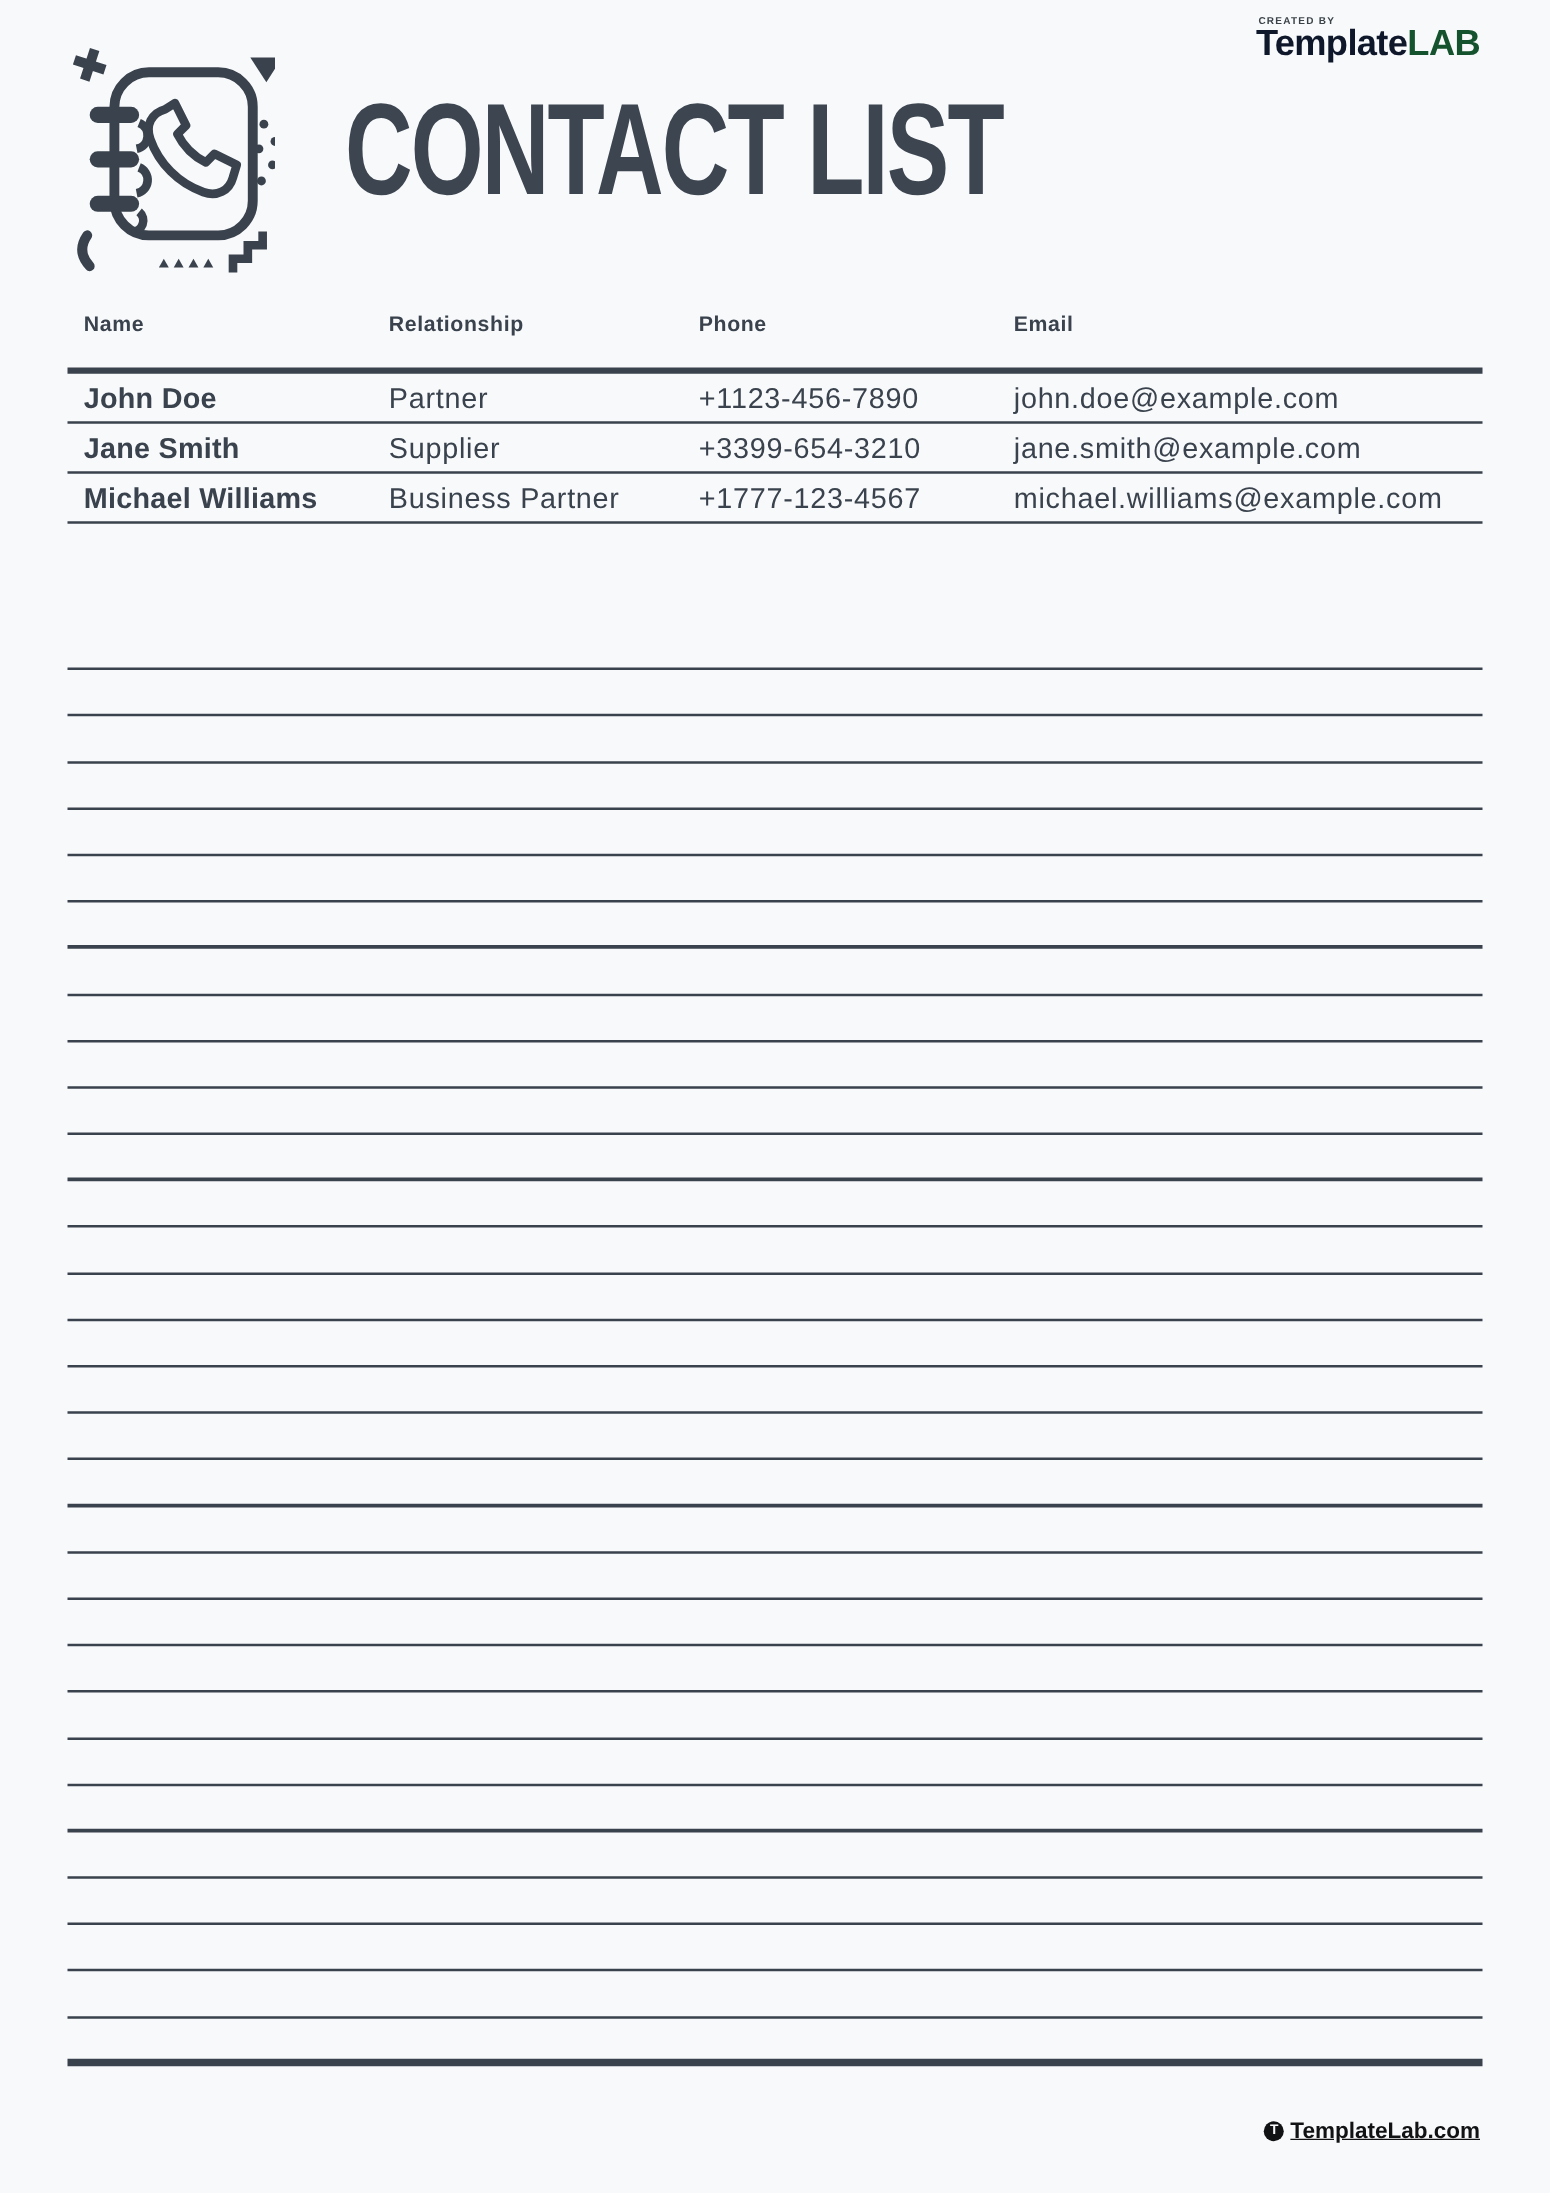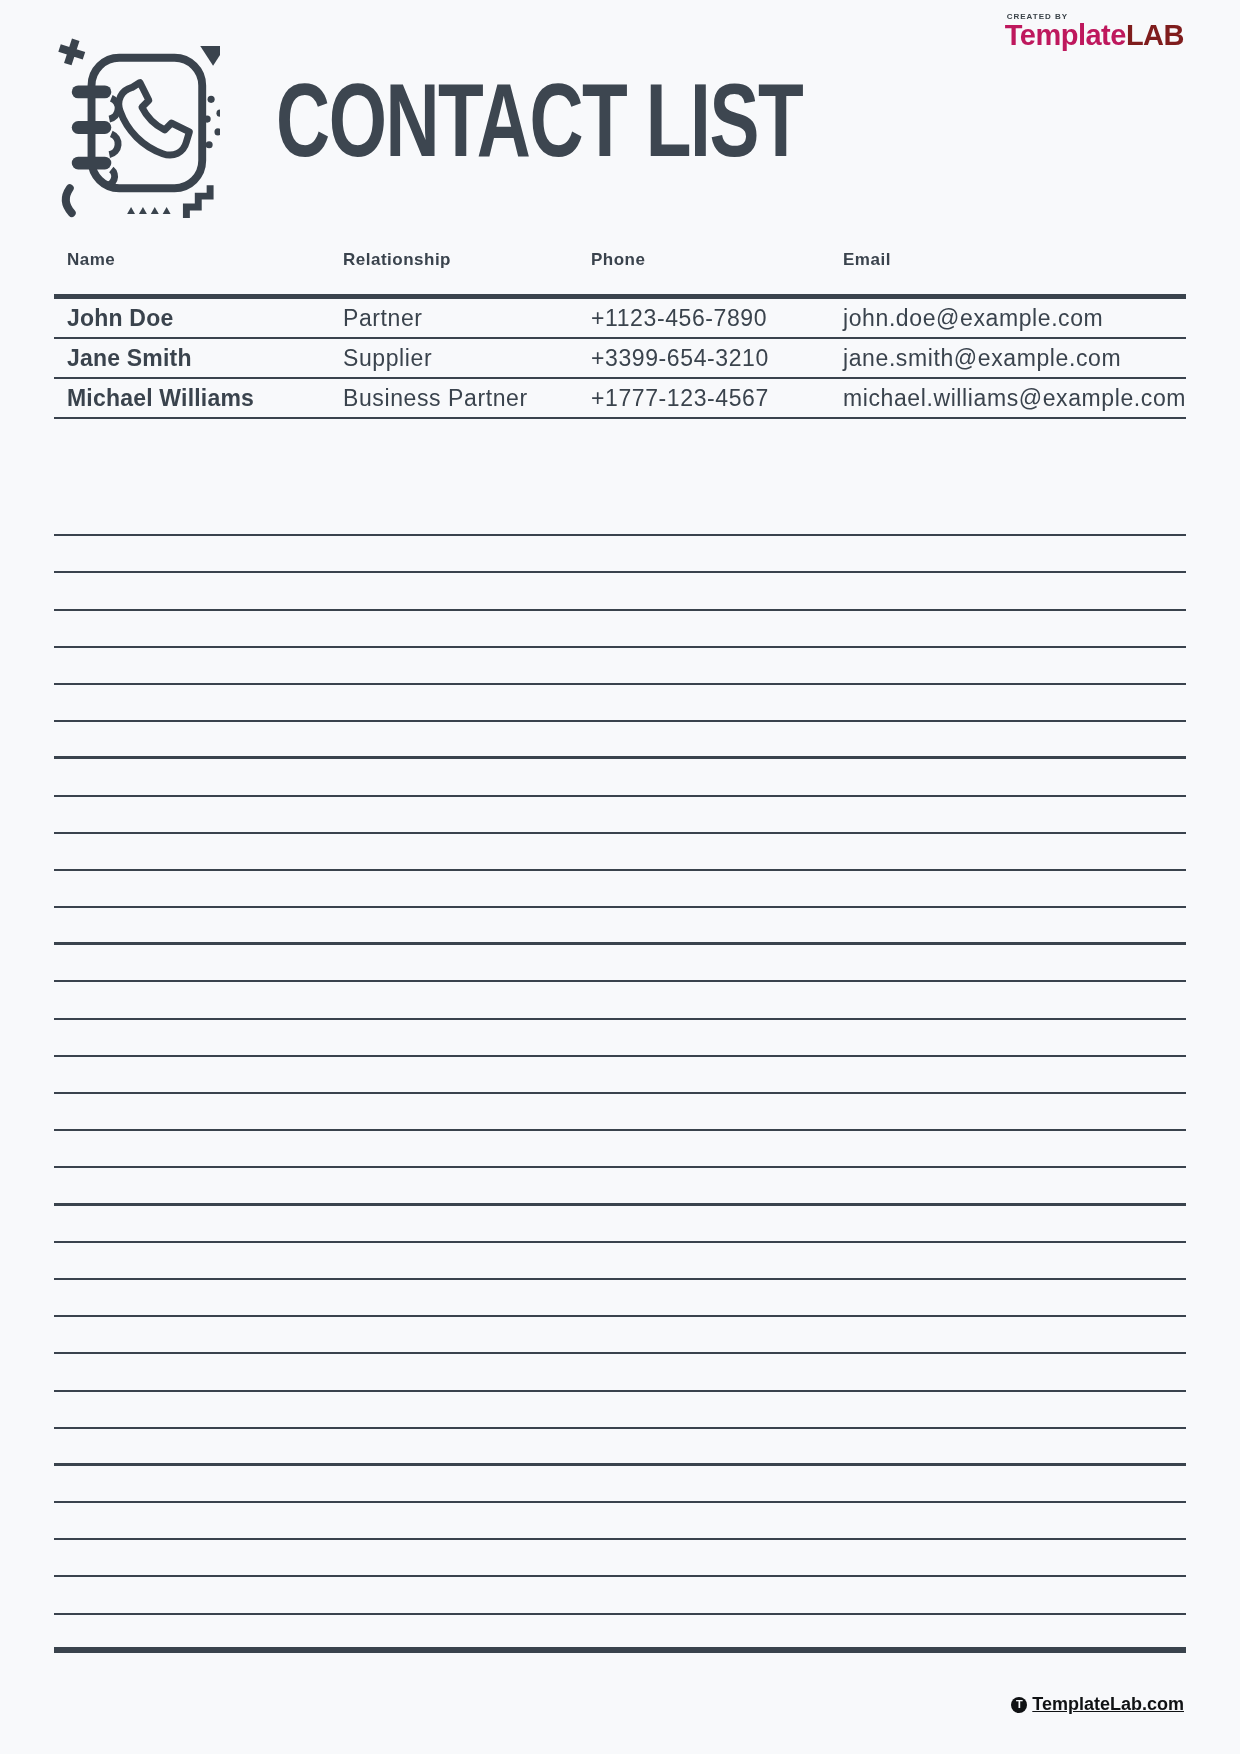--- a/index.html
+++ b/index.html
@@ -12,22 +12,22 @@
     overflow:hidden;
   }
 
   
   .brand { position:absolute; top:12px; right:56px; text-align:left; }
   .brand .created-by {
     display:block; font-size:8px; font-weight:bold; letter-spacing:1px;
     color:#3b4349; margin-left:2px; margin-bottom:-2px;
   }
   .brand .brand-line { font-size:29px; font-weight:bold; letter-spacing:-0.5px; }
-  .brand .brand-dark { color:#be185d; }
-  .brand .brand-accent { color:#7f1d1d; }
+  .brand .brand-dark { color:#0f172a; }
+  .brand .brand-accent { color:#14532d; }
 
   
   .page-header { position:absolute; top:0; left:0; width:100%; height:230px; }
   .book-icon { position:absolute; left:52px; top:30px; }
   .page-title {
     position:absolute; left:276px; top:68px;
     font-size:104px; font-weight:bold; color:#3d4650;
     letter-spacing:-2px; white-space:nowrap;
     transform:scaleX(0.72); transform-origin:left top; line-height:1.0;
   }
@@ -40,21 +40,21 @@
     border-bottom:5px solid #3a434d;
     font-weight:bold; font-size:17px; letter-spacing:0.5px;
   }
   .trow {
     display:flex; align-items:center;
     height:40px; padding-left:13px;
     border-bottom:2px solid #3a434d;
     font-size:23px; letter-spacing:0.6px;
   }
   .col-name { flex:0 0 244px; }
-  .col-rel  { flex:0 0 248px;margin-left:32px; }
+  .col-rel  { flex:0 0 248px; }
   .col-phone{ flex:0 0 252px; }
   .col-email{ flex:1 1 auto; }
   .trow .col-name { font-weight:bold; letter-spacing:0.2px; }
 
   
   .ruled-lines { position:absolute; left:54px; top:499px; width:1132px; }
   .ruled-line { height:37.2px; border-bottom:2px solid #3a434d; }
   .ruled-line.heavy { border-bottom-width:3px; }
   .end-rule {
     position:absolute; left:54px; top:1647px; width:1132px;

